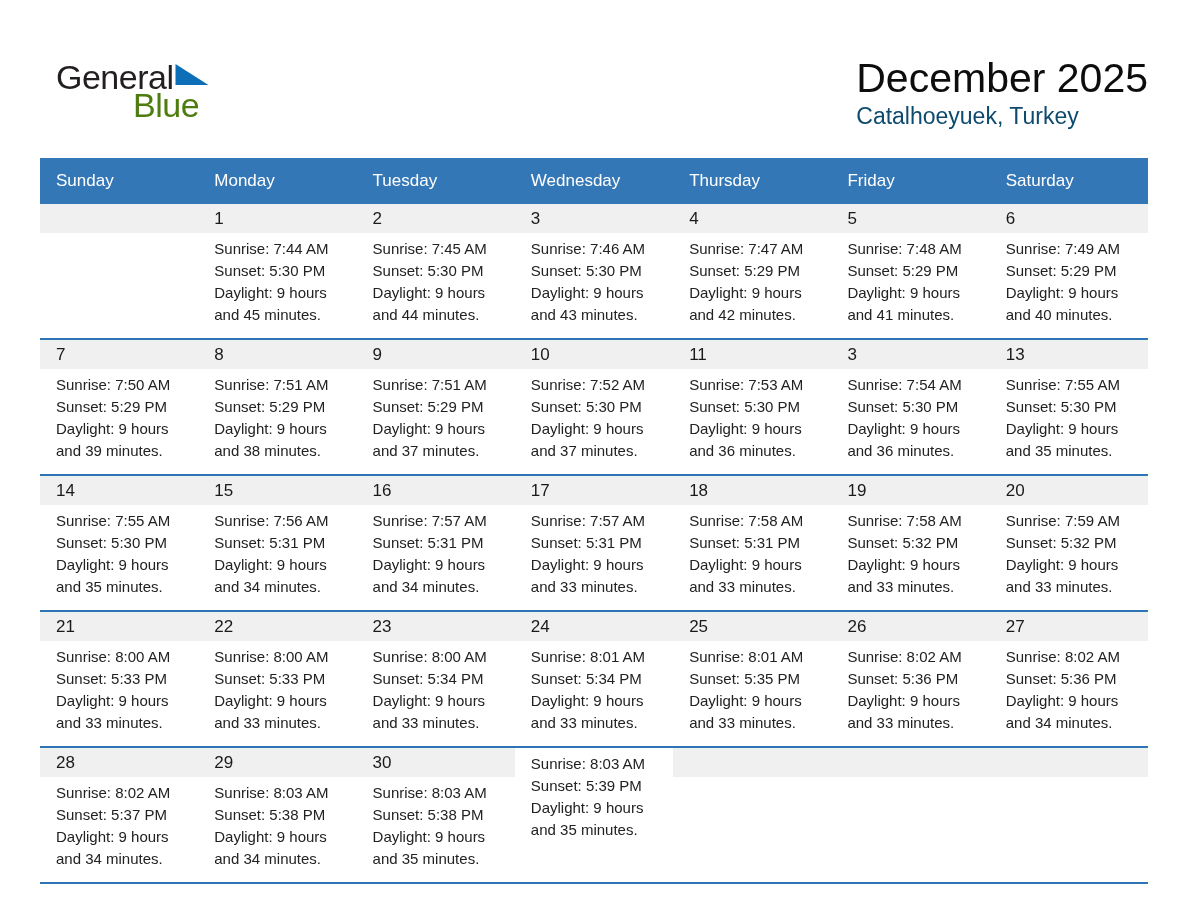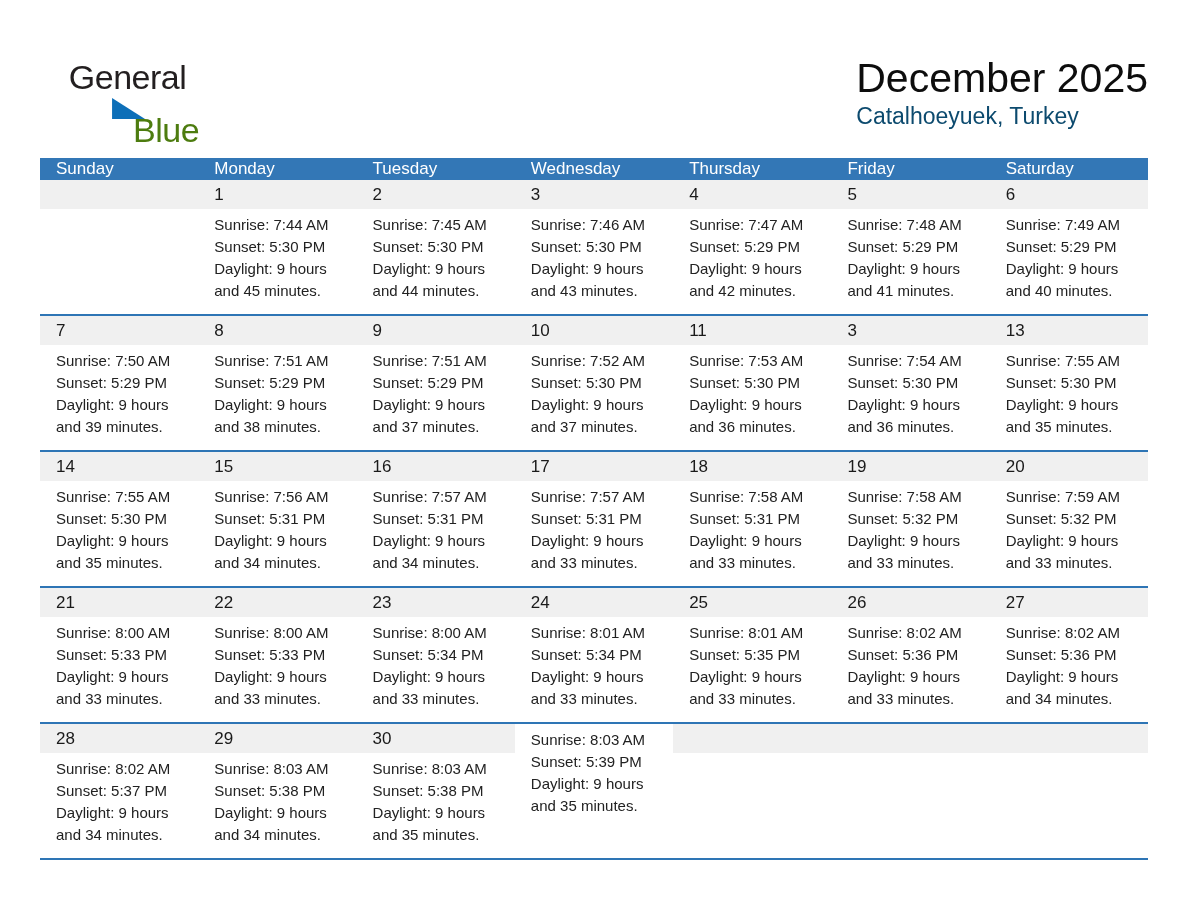--- a/index.html
+++ b/index.html
@@ -4,32 +4,32 @@
 <style>
   * { margin:0; padding:0; box-sizing:border-box; }
   html,body { background:#ffffff; }
   body {
     width:1188px; height:918px; position:relative;
     font-family:"Liberation Sans", sans-serif;
     overflow:hidden;
   }
   
   .logo { position:absolute; left:56px; top:60px; }
-  .logo-line1 { display:flex; align-items:center;flex-direction:column; }
+  .logo-line1 { display:flex; align-items:flex-start; }
   .logo-general { font-size:34px; font-weight:500; color:#231f20; letter-spacing:-0.5px; line-height:1; }
   .logo-triangle { width:33px; height:21px; margin-left:2px; margin-top:4px;
     background:#0d6fb8; clip-path:polygon(0 0, 100% 100%, 0 100%); }
   .logo-blue { font-size:34px; font-weight:500; color:#4d7c0f; letter-spacing:-0.5px; line-height:1; margin-left:77px; margin-top:-6px; }
   
   .title-block { position:absolute; right:40px; top:56px; text-align:left; }
   .page-title { font-size:41px; color:#0d0d0d; line-height:1.1; }
   .location { font-size:23px; color:#0c4a6e; margin-top:2px; }
   
   .calendar { position:absolute; left:40px; top:158px; width:1108px; }
-  .weekday-row { display:grid; grid-template-columns:repeat(7,1fr); background:#3377b6; height:22px; align-items:center; }
+  .weekday-row { display:grid; grid-template-columns:repeat(7,1fr); background:#3377b6; height:46px; align-items:center; }
   .weekday { color:#ffffff; font-size:17px; padding-left:16px; white-space:nowrap; }
   .weeks .week-row { display:grid; grid-template-columns:repeat(7,1fr); border-top:2px solid #2e75b5; }
   .weeks .week-row:first-child { border-top:none; }
   .weeks { border-bottom:2px solid #2e75b5; }
   .day-num { height:29px; background:#f0f0f0; font-size:17px; color:#1a1a1a;
     padding-left:16px; display:flex; align-items:center; }
   .day-details { padding:5px 8px 12px 16px; min-height:104px; }
   .detail-line { font-size:15px; line-height:22px; color:#222222; white-space:nowrap; }
 </style>
 </head>

